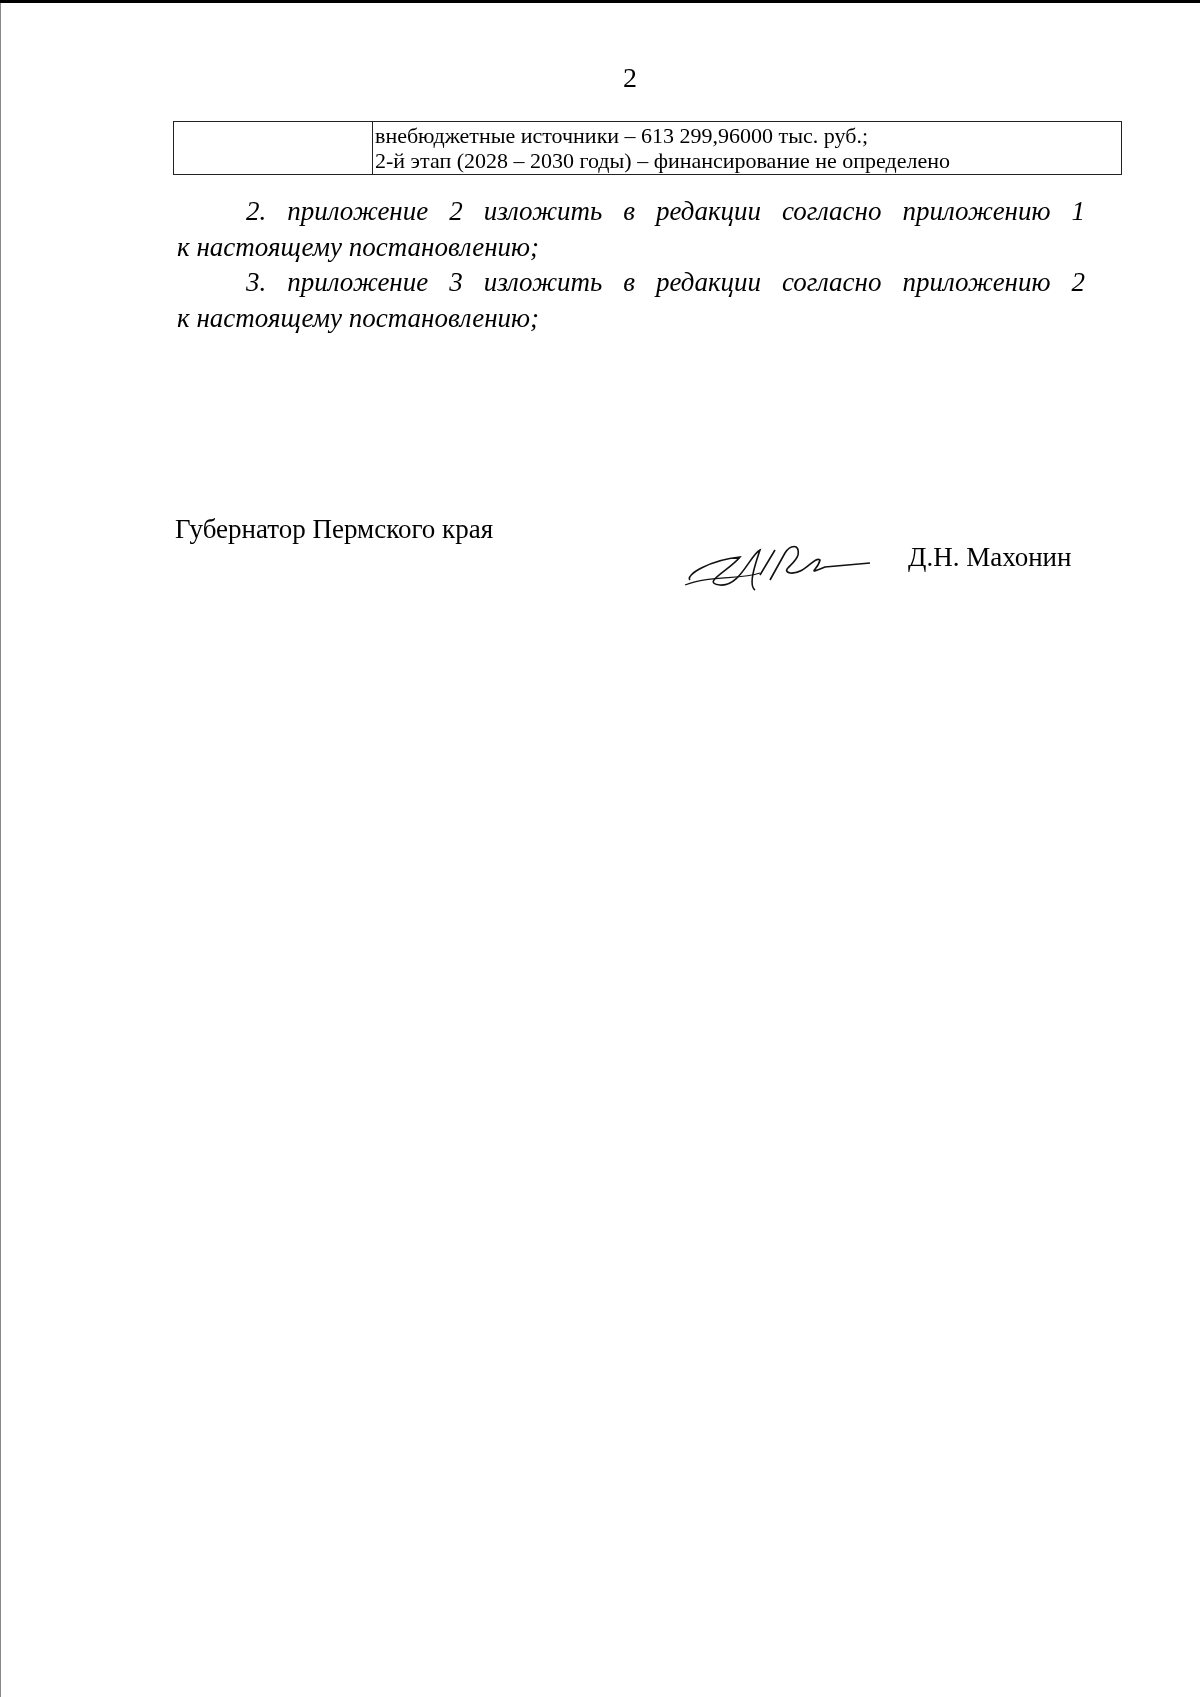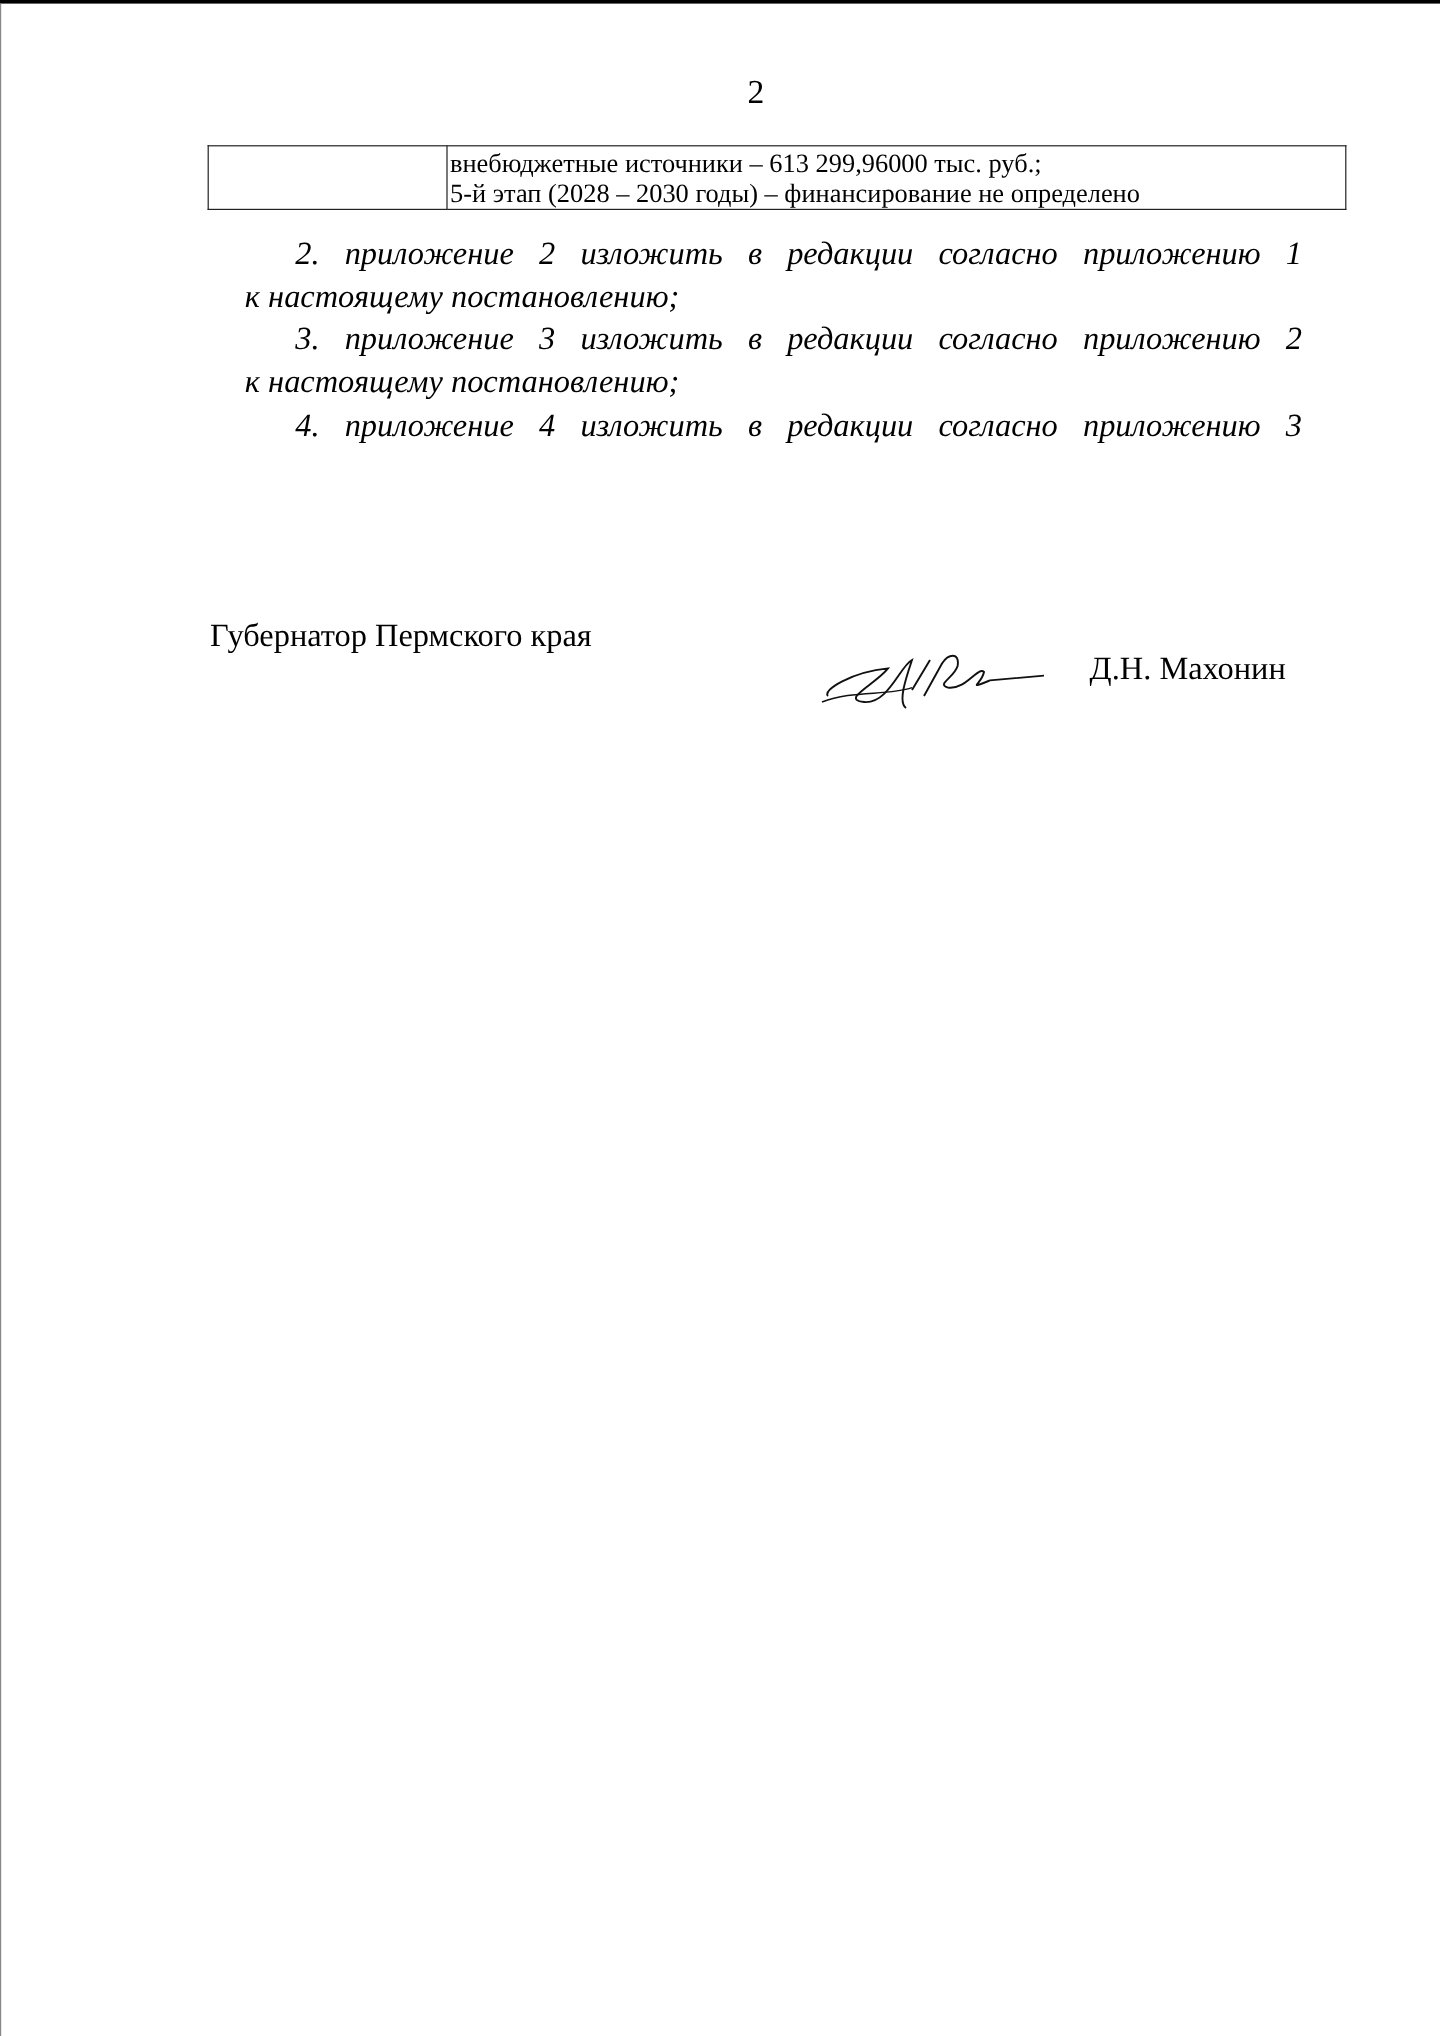--- a/index.html
+++ b/index.html
@@ -5,54 +5,53 @@
   html, body { margin:0; padding:0; }
   body { width:1200px; height:1697px; background:#fff; position:relative; overflow:hidden;
          font-family:"Liberation Serif", serif; color:#000; }
   .topbar { position:absolute; left:0; top:0; width:1200px; height:3px; background:#000; }
   .leftbar { position:absolute; left:0; top:3px; width:1px; height:1694px; background:#888; }
   .pagenum { position:absolute; left:0; width:1260px; top:62px; text-align:center; font-size:28px; }
   table.fund { position:absolute; left:173px; top:121px; width:949px; border-collapse:collapse; }
   table.fund td { border:1.5px solid #222; padding:1px 2px; font-size:22px; line-height:25px; vertical-align:top; }
   table.fund td.c1 { width:194px; }
   .para { position:absolute; left:177px; width:908px; font-size:27px; line-height:36px; text-align:justify; text-align-last:justify;font-style:italic; }
-  .para .cont { display:block; text-align:left; text-align-last:left;margin-left:27px; }
+  .para .cont { display:block; text-align:left; text-align-last:left; }
   .ind { padding-left:69px; }
   .sig { position:absolute; top:514px; font-size:27px; }
 </style>
 </head>
 <body>
 
 <div class="topbar"></div>
 <div class="leftbar"></div>
 
 <div class="pagenum">2</div>
 
 <table class="fund">
   <tbody>
       <tr>
     <td class="c1"></td>
     <td>
       <div>внебюджетные источники – 613 299,96000 тыс. руб.;</div>
-      <div>5-й этап (2028 – 2030 годы) – финансирование не определено</div>
+      <div>2-й этап (2028 – 2030 годы) – финансирование не определено</div>
     </td>
   </tr>
 </tbody>
   </table>
 
 <div class="para" style="top:193px;">
   <div class="ind">2. приложение 2 изложить в редакции согласно приложению 1</div>
   <span class="cont">к настоящему постановлению;</span>
 </div>
 <div class="para" style="top:264px;">
   <div class="ind">3. приложение 3 изложить в редакции согласно приложению 2</div>
   <span class="cont">к настоящему постановлению;</span>
 </div>
 <div class="para" style="top:336px;">
-  <div class="ind">4. приложение 4 изложить в редакции согласно приложению 3</div>
 </div>
 
 <div class="sig" style="left:175px;">Губернатор Пермского края</div>
 
 <svg style="position:absolute;left:680px;top:535px;" width="190" height="60" viewBox="0 0 190 60">
   <path d="M10 45 C 5 40, 30 25, 60 22 C 50 35, 20 48, 40 50 C 60 52, 70 20, 80 15 C 75 30, 68 50, 75 55 M80 40 L95 15 M90 45 L105 18 C 110 10, 120 8, 118 20 C 115 30, 100 35, 110 38 C 125 40, 135 20, 140 25 C 138 35, 125 40, 145 32 L190 28" fill="none" stroke="#111" stroke-width="1.6"></path>
   <path d="M5 50 C 30 40, 60 45, 80 38" fill="none" stroke="#111" stroke-width="1.2"></path>
 </svg>
 
 <div class="sig" style="left:908px;margin-top:28px;">Д.Н. Махонин</div>

